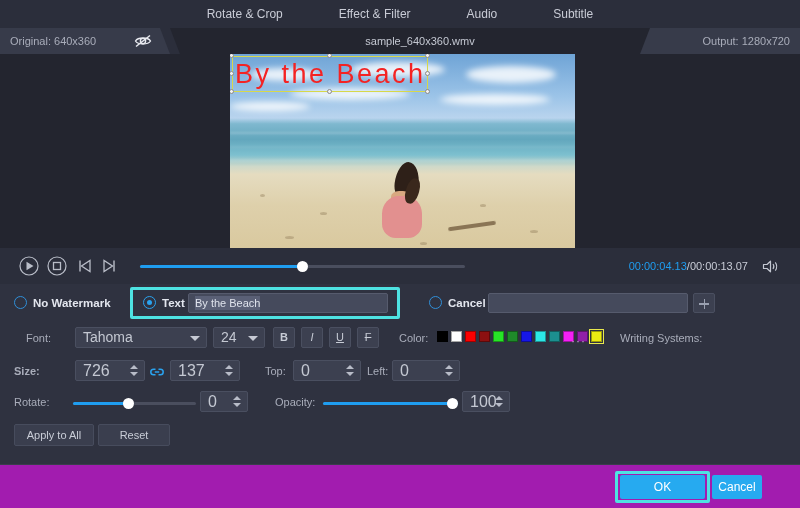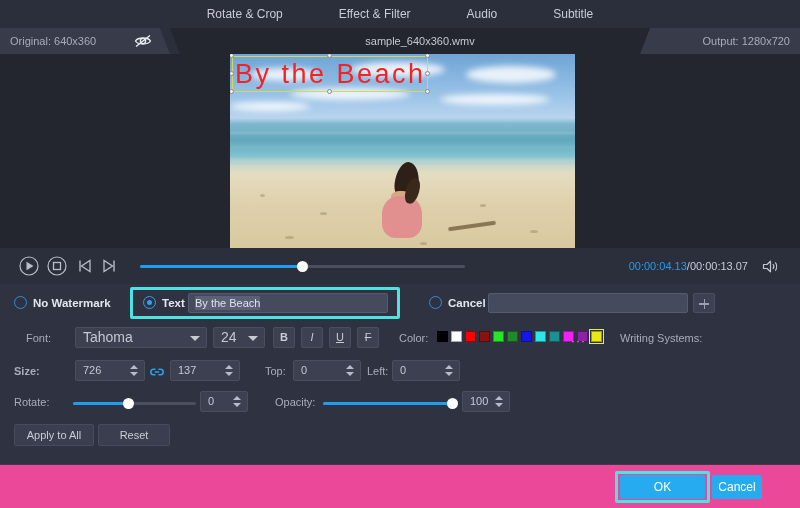--- a/index.html
+++ b/index.html
@@ -225,21 +225,21 @@
     position: absolute; color: #b0b4c0; font-size: 12px; letter-spacing: 1px;
     line-height: 11px; cursor: pointer;
   }
 
   .spinner {
     position: absolute; height: 21px; background: #3c4050;
     border: 1px solid #4a4f60; border-radius: 2px;
   }
   .spinner .sp-val {
     position: absolute; left: 7px; top: 0; line-height: 19px;
-    font-size: 11px; color: #c4c8d2;
+    font-size: 16px; color: #c4c8d2;
   }
   .sp-up, .sp-dn {
     position: absolute; right: 6px; width: 0; height: 0;
     border-left: 4px solid transparent; border-right: 4px solid transparent;
     cursor: pointer;
   }
   .sp-up { top: 4px; border-bottom: 4px solid #b8bcc8; }
   .sp-dn { bottom: 4px; border-top: 4px solid #b8bcc8; }
 
   .linkicon { position: absolute; width: 14px; height: 12px; cursor: pointer; }
@@ -257,21 +257,21 @@
   .plainbtn {
     position: absolute; height: 22px; background: #3a3e4e;
     border: 1px solid #474c5d; border-radius: 2px;
     color: #c9cdd7; font-size: 11px; text-align: center; line-height: 20px;
     cursor: pointer;
   }
 
   
   .footer {
     position: absolute; left: 0; bottom: 0; width: 800px; height: 44px;
-    background: #ec4899; border-top: 1px solid #3a3e4c;
+    background: #a21caf; border-top: 1px solid #3a3e4c;
   }
   .bluebtn {
     position: absolute; height: 24px; background: #26aaf0;
     border: none; border-radius: 2px; color: #ffffff; font-size: 12px;
     text-align: center; line-height: 24px; cursor: pointer;
   }
 </style>
 </head>
 <body>
 

